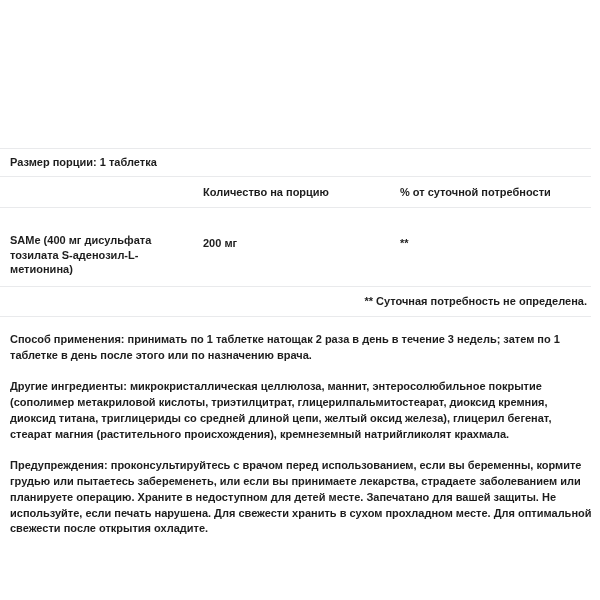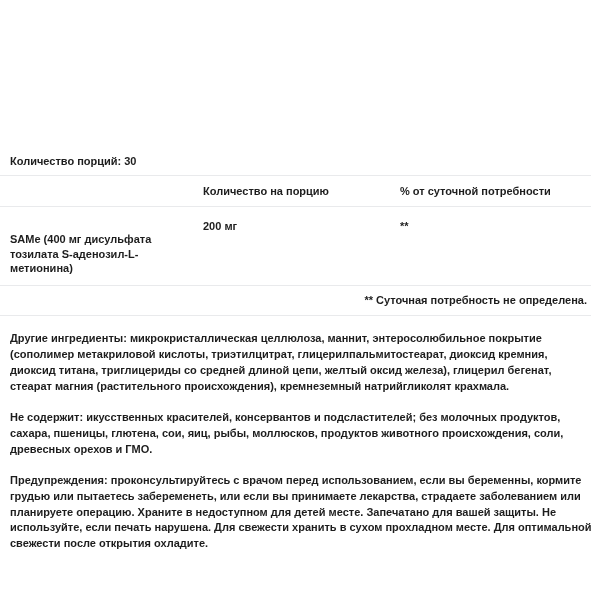--- a/index.html
+++ b/index.html
@@ -56,21 +56,21 @@
     padding-top: 8px;
     padding-bottom: 7px;
   }
 
   tr.nutrient-row td {
     padding-top: 25px;
     padding-bottom: 9px;
   }
   tr.nutrient-row td.col-amount,
   tr.nutrient-row td.col-dv {
-    padding-top: 12px;
+    padding-top: 28px;
   }
 
   tr.footnote-row td {
     padding-top: 7px;
     padding-bottom: 7px;
     text-align: right;
   }
 
   
   .body-copy {
@@ -91,45 +91,45 @@
 </style>
 </head>
 <body>
 
 <div class="page">
 
   <div class="top-spacer"></div>
 
   <table class="facts-table">
     <tbody>
+      <tr class="top-rule">
+        <td class="col-name" colspan="3">Размер порции: 1 таблетка</td>
+      </tr>
 
-      <tr>
-        <td class="col-name" colspan="3">Количество порций: 30</td>
-      </tr>
 
       <tr class="header-row">
         <td class="col-name"></td>
         <td class="col-amount">Количество на порцию</td>
         <td class="col-dv">% от суточной потребности</td>
       </tr>
 
       <tr class="nutrient-row">
         <td class="col-name">SAMe (400 мг дисульфата тозилата S-аденозил-L-метионина)</td>
         <td class="col-amount">200 мг</td>
         <td class="col-dv">**</td>
       </tr>
 
       <tr class="footnote-row">
         <td class="col-name" colspan="3">** Суточная потребность не определена.</td>
       </tr>
     </tbody>
   </table>
 
   <div class="body-copy">
+    <p class="para-usage">Способ применения: принимать по 1 таблетке натощак 2 раза в день в течение 3 недель; затем по 1 таблетке в день после этого или по назначению врача.</p>
 
     <p class="para-ingredient">Другие ингредиенты: микрокристаллическая целлюлоза, маннит, энтеросолюбильное покрытие (сополимер метакриловой кислоты, триэтилцитрат, глицерилпальмитостеарат, диоксид кремния, диоксид титана, триглицериды со средней длиной цепи, желтый оксид железа), глицерил бегенат, стеарат магния (растительного происхождения), кремнеземный натрийгликолят крахмала.</p>
 
-    <p class="para-free">Не содержит: икусственных красителей, консервантов и подсластителей; без молочных продуктов, сахара, пшеницы, глютена, сои, яиц, рыбы, моллюсков, продуктов животного происхождения, соли, древесных орехов и ГМО.</p>
 
     <p class="para-warning">Предупреждения: проконсультируйтесь с врачом перед использованием, если вы беременны, кормите грудью или пытаетесь забеременеть, или если вы принимаете лекарства, страдаете заболеванием или планируете операцию. Храните в недоступном для детей месте. Запечатано для вашей защиты. Не используйте, если печать нарушена. Для свежести хранить в сухом прохладном месте. Для оптимальной свежести после открытия охладите.</p>
   </div>
 
 </div>
 
 </body></html>

